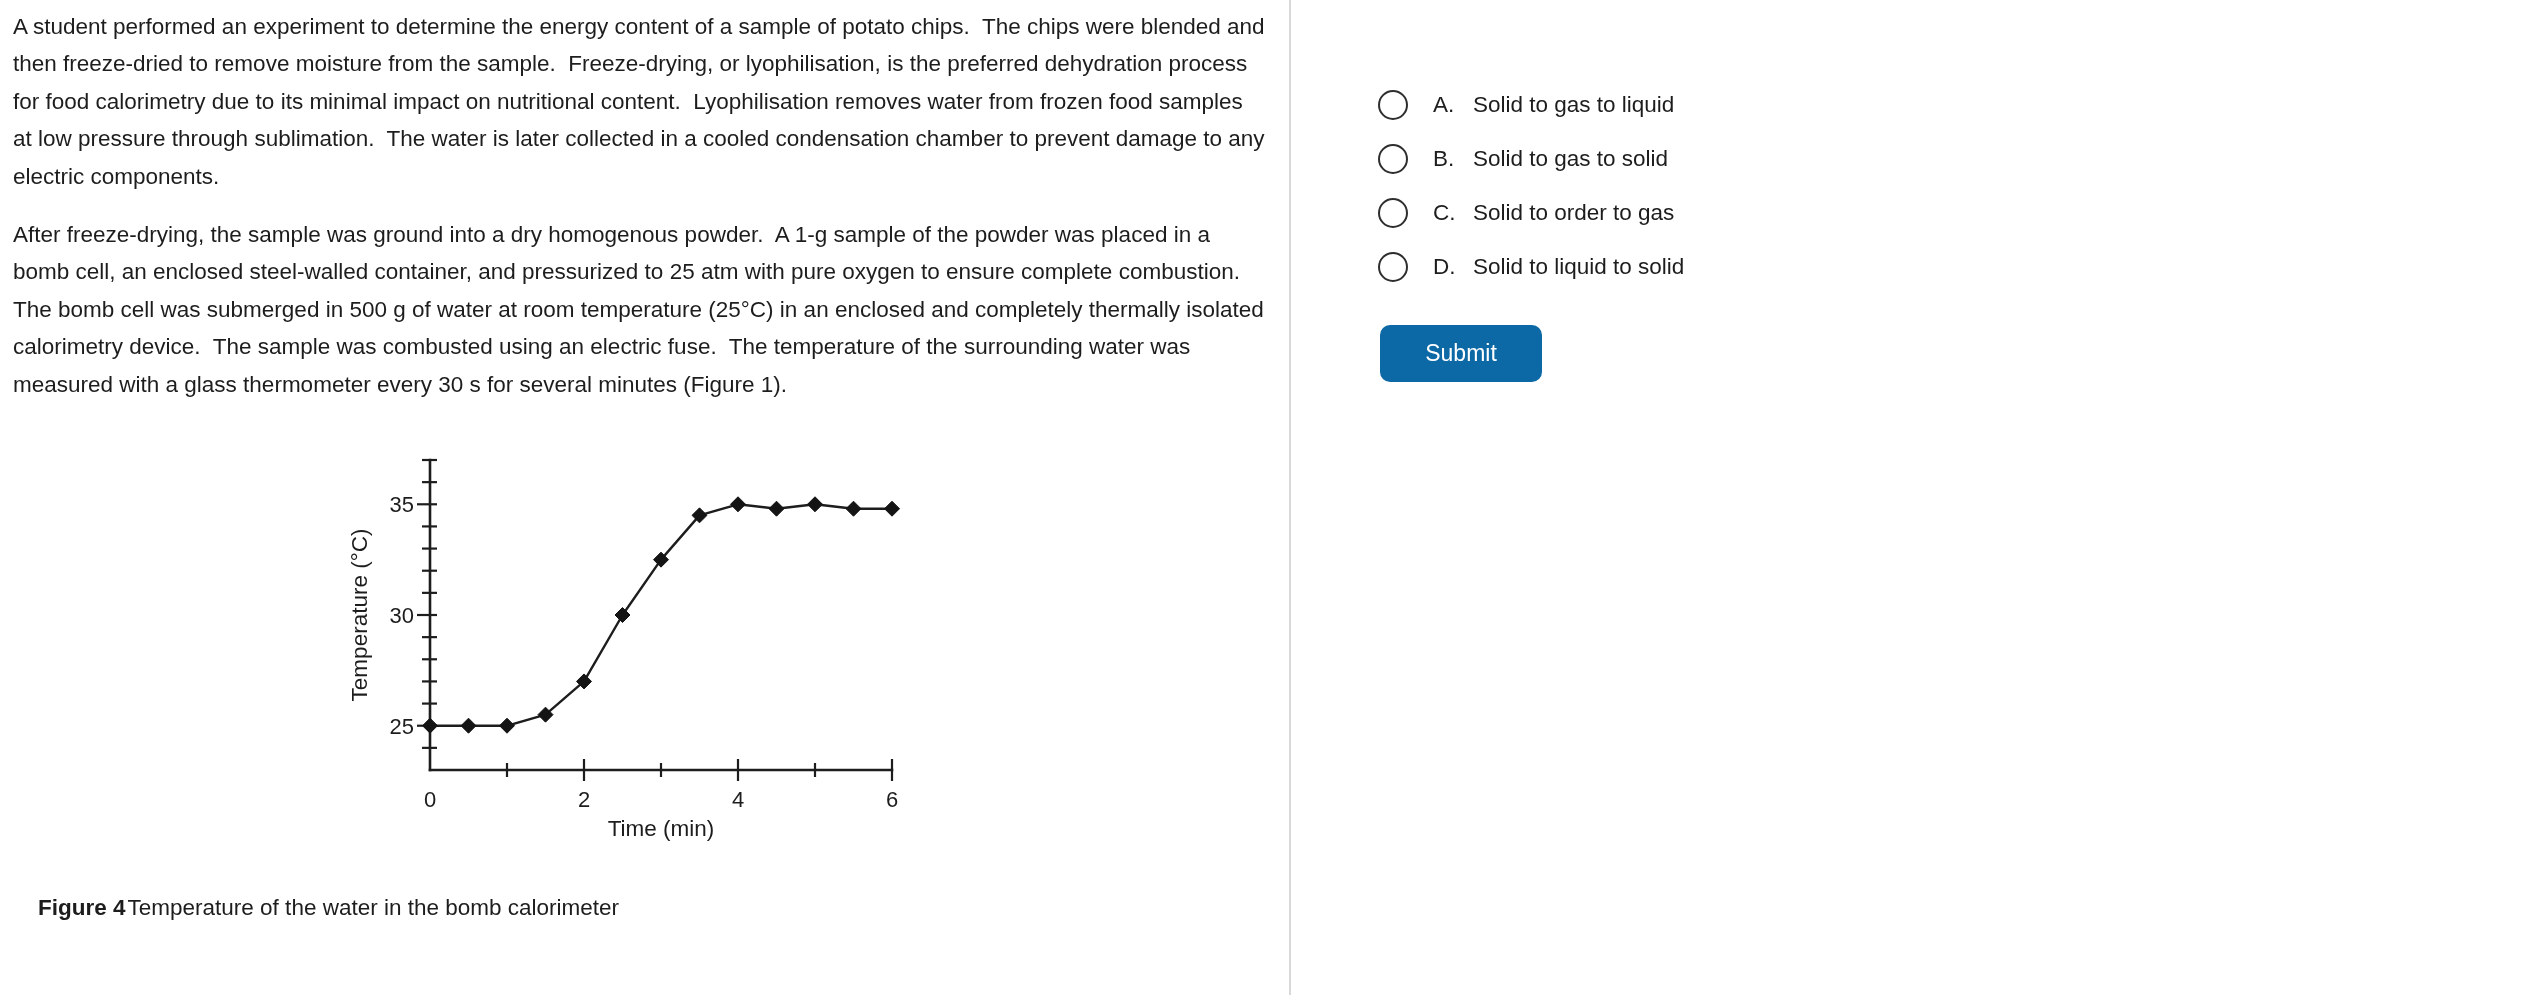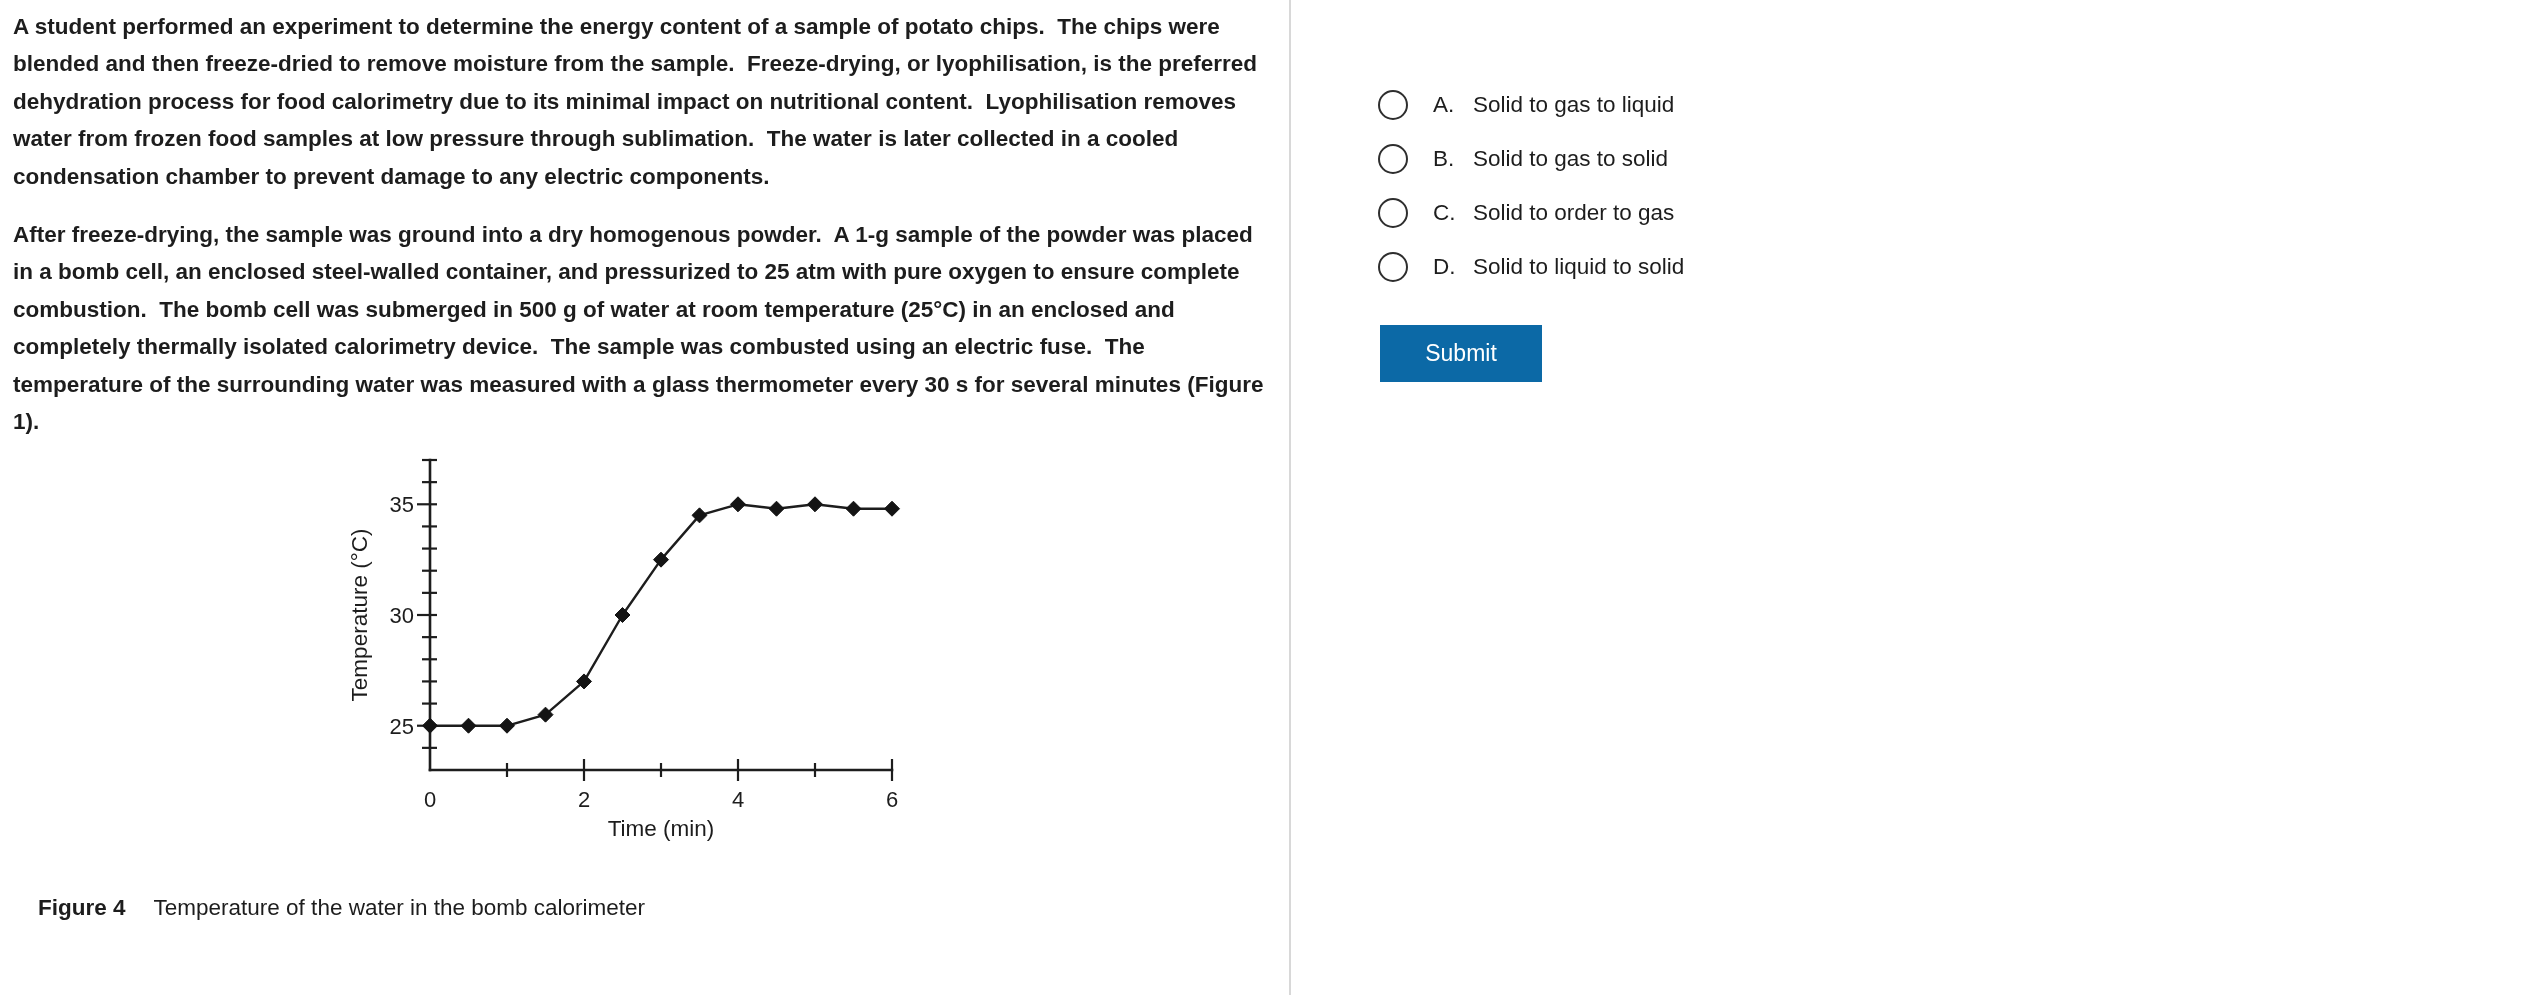--- a/index.html
+++ b/index.html
@@ -7,31 +7,31 @@
     width:2547px;height:995px;overflow:hidden;
     font-family:"Liberation Sans","DejaVu Sans",sans-serif;
     color:#1d1d1d;
   }
   .page{position:relative;width:2547px;height:995px;background:#fff;}
 
   
   .para{
     position:absolute;left:13px;width:1252px;
     font-size:22.5px;line-height:37.4px;
-    white-space:pre-wrap;color:#1d1d1d;font-weight:bold;
+    white-space:pre-wrap;color:#1d1d1d;
   }
   .para-1{top:8px;}
   .para-2{top:216px;}
   .para-3{top:919px;line-height:35.5px;}
   .figure-caption{
     position:absolute;left:13px;top:866px;
     font-size:22.5px;line-height:28px;color:#1d1d1d;white-space:pre-wrap;
   }
   .figure-caption .cap-label{font-weight:bold;}
-  .figure-caption .cap-text{margin-left:28px;}
+  .figure-caption .cap-text{margin-left:2px;}
 
   
   .chart{position:absolute;left:320px;top:445px;}
   .chart .tick{stroke:#1d1d1d;stroke-width:2.2;}
   .chart .axis{stroke:#1d1d1d;stroke-width:2.6;stroke-linecap:square;}
   .chart .series{fill:none;stroke:#1d1d1d;stroke-width:2.4;stroke-linejoin:round;}
   .chart .marker{fill:#141414;stroke:#141414;stroke-width:1;}
   .chart .ticklabel{font-size:22px;fill:#1d1d1d;}
   .chart .axis-title{font-size:22.5px;fill:#1d1d1d;}
 
@@ -51,21 +51,21 @@
   .radio-circle{
     width:30px;height:30px;border:2px solid #2e2e2e;border-radius:50%;
     background:#fff;box-sizing:border-box;flex:0 0 auto;
   }
   .opt-label{display:flex;align-items:baseline;margin-left:25px;font-size:22.5px;color:#1d1d1d;}
   .opt-letter{width:29px;flex:0 0 auto;}
   .opt-text{margin-left:11px;white-space:nowrap;}
 
   .submit-btn{
     position:absolute;left:1380px;top:325px;width:162px;height:57px;
-    background:#0c69a6;color:#ffffff;border:none;border-radius:0;
+    background:#0c69a6;color:#ffffff;border:none;border-radius:10px;
     font-family:"Liberation Sans","DejaVu Sans",sans-serif;
     font-size:23px;display:flex;align-items:center;justify-content:center;
     cursor:pointer;
   }
 </style>
 </head>
 <body>
 
 <div class="page">
 

